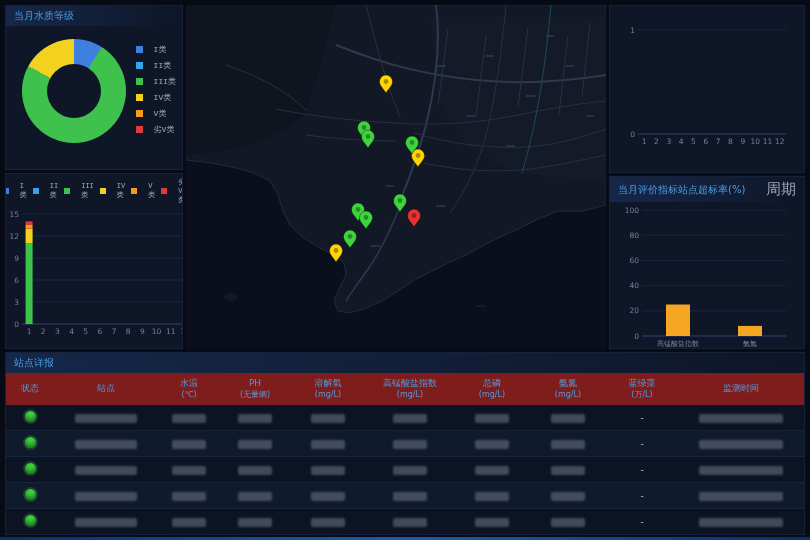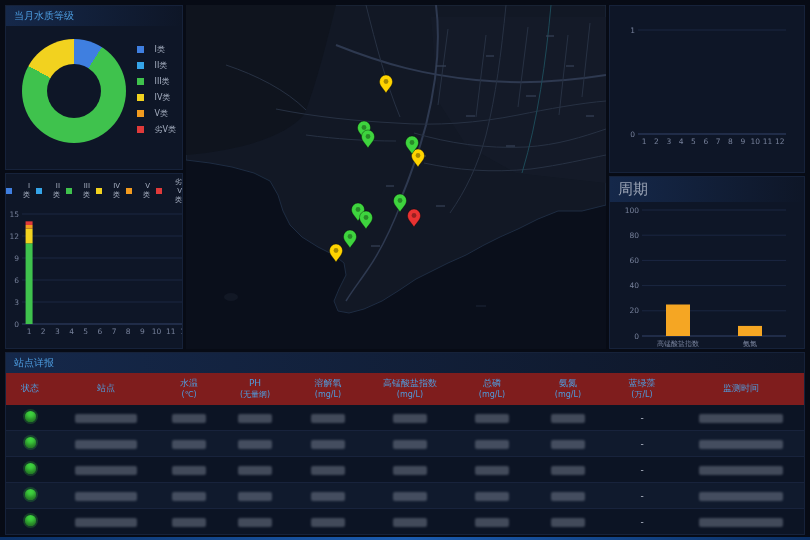--- a/index.html
+++ b/index.html
@@ -1,37 +1,37 @@
 <!DOCTYPE html>
 <html><head>
 <meta charset="utf-8">
 <style>
   * { margin:0; padding:0; box-sizing:border-box; }
   html,body { width:810px; height:540px; overflow:hidden; background:#000;
     font-family:"DejaVu Sans","Liberation Sans",sans-serif; color:#cfd6e4; }
   .dashboard { position:relative; width:810px; height:540px; background:#070b15; padding:5px; }
   .top { display:flex; gap:3px; height:344px; }
   .col { display:flex; flex-direction:column; gap:3px; }
-  .left { width:178px;text-align:right; }
+  .left { width:178px; }
   .right { flex:1; width:176px; }
   .panel { background:#0e1627; border:1px solid #16223a; display:flex; flex-direction:column; overflow:hidden; }
   .panel-header { background:linear-gradient(90deg,#15284a,#0e1627); color:#4d9de0; font-size:10px;
     padding:3px 8px; display:flex; justify-content:space-between; align-items:center; flex:0 0 auto; }
   .p-monthly { height:165px; }
   .p-annual { flex:1; }
   .p-exceed { height:168px; }
   .p-rate { flex:1; }
   .period { color:#9aa3b5; font-size:15px; cursor:pointer; }
 
   
   .donut-wrap { position:relative; flex:1; }
   .donut { position:absolute; left:16px; top:13px; width:104px; height:104px; border-radius:50%; }
   .donut-hole { position:absolute; left:24%; top:24%; width:52%; height:52%; border-radius:50%; background:#0e1627; }
   .v-legend { position:absolute; right:6px; top:18px; display:flex; flex-direction:column; gap:5px; }
-  .lg-item { display:flex; align-items:center; gap:11px; font-size:8px; color:#a7b0c2; }
+  .lg-item { display:flex; align-items:center; gap:11px; font-size:8px; color:#a7b0c2;font-family:Liberation Mono, monospace; }
   .lg-sw { width:7px; height:7px; display:inline-block; flex:0 0 auto; }
   .h-legend { display:flex; justify-content:center; align-items:center; gap:6px; padding:3px 0 1px 0; }
   .h-legend .lg-item { font-size:7px; }
   .h-legend .lg-sw { width:6px; height:6px; }
 
   svg.chart { display:block; margin:0 auto; }
 
   
   .map-wrap { width:420px; height:344px; background:#0a0f1b; position:relative; overflow:hidden; flex:0 0 auto; }
 
@@ -264,20 +264,21 @@
             <text x="108.5" y="137.5" text-anchor="middle" fill="#76809a" font-size="7.5">8</text>
             <text x="120.83333333333334" y="137.5" text-anchor="middle" fill="#76809a" font-size="7.5">9</text>
             <text x="133.16666666666669" y="137.5" text-anchor="middle" fill="#76809a" font-size="7.5">10</text>
             <text x="145.5" y="137.5" text-anchor="middle" fill="#76809a" font-size="7.5">11</text>
             <text x="157.83333333333334" y="137.5" text-anchor="middle" fill="#76809a" font-size="7.5">12</text>
           </svg>
       </div>
 
       <div class="panel p-rate">
         <div class="panel-header">
+          <span>当月评价指标站点超标率(%)</span>
           <span class="period">周期</span>
         </div>
         <svg class="chart" width="170" height="148">
             <line x1="20" y1="134" x2="164" y2="134" stroke="#1b2742" stroke-width="1"></line>
             <text x="17" y="136.5" text-anchor="end" fill="#76809a" font-size="7.5">0</text>
             <line x1="20" y1="108.8" x2="164" y2="108.8" stroke="#1b2742" stroke-width="1"></line>
             <text x="17" y="111.3" text-anchor="end" fill="#76809a" font-size="7.5">20</text>
             <line x1="20" y1="83.6" x2="164" y2="83.6" stroke="#1b2742" stroke-width="1"></line>
             <text x="17" y="86.1" text-anchor="end" fill="#76809a" font-size="7.5">40</text>
             <line x1="20" y1="58.400000000000006" x2="164" y2="58.400000000000006" stroke="#1b2742" stroke-width="1"></line>

